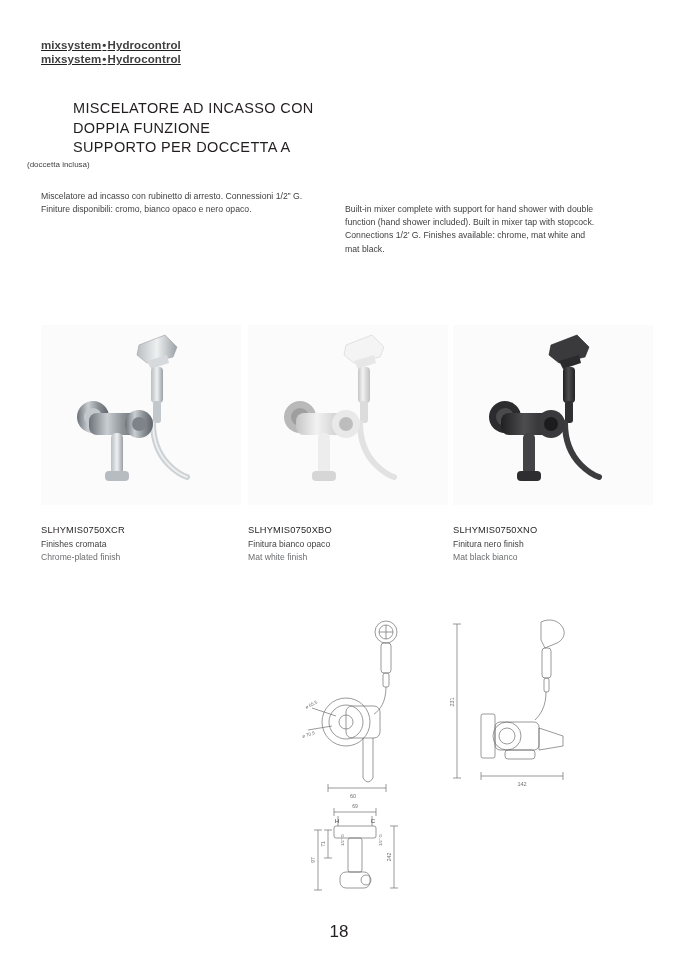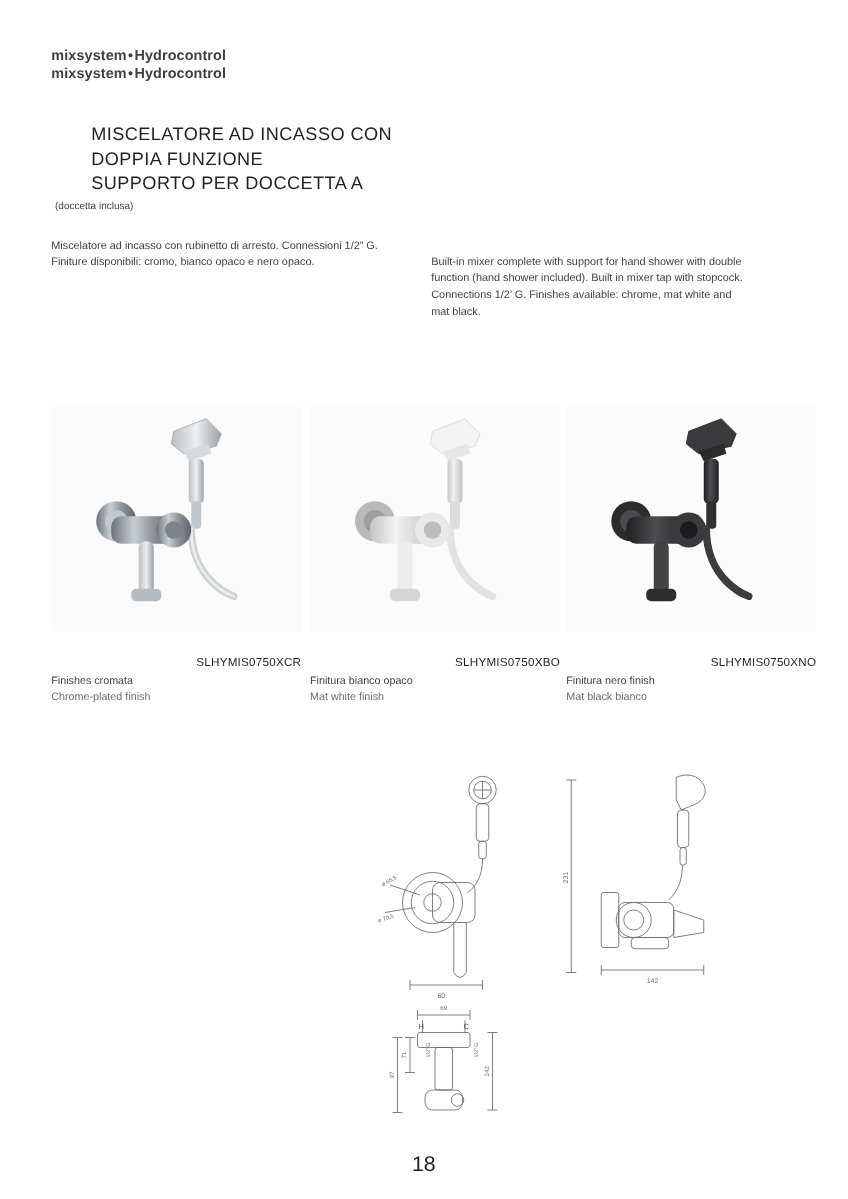--- a/index.html
+++ b/index.html
@@ -21,20 +21,21 @@
     width: 678px;
     height: 959px;
   }
 
   
   .header {
     position: absolute;
     left: 41px;
     top: 38px;
     line-height: 14px;
+    text-decoration: underline;
   }
   .header .line {
     font-size: 11.5px;
     font-weight: bold;
     color: #3f3f41;
     letter-spacing: 0.1px;
     white-space: nowrap;
   }
   .header .bullet {
     font-weight: bold;
@@ -51,21 +52,21 @@
   }
   .title-line {
     font-size: 14.5px;
     letter-spacing: 0.35px;
     color: #231f20;
     line-height: 19.5px;
     white-space: nowrap;
   }
   .subtitle {
     position: absolute;
-    left: 44px;
+    left: 27px;
     top: 160px;
     font-size: 8px;
     color: #3f3f41;
   }
 
   
   .desc {
     position: absolute;
     font-size: 8.7px;
     line-height: 13.2px;
@@ -122,21 +123,20 @@
     width: 200px;
   }
   .caption.c0 { left: 0px; }
   .caption.c1 { left: 207px; }
   .caption.c2 { left: 412px; }
   .caption .code {
     font-size: 9.3px;
     color: #231f20;
     letter-spacing: 0.2px;
     margin-bottom: 3px;
-    text-align: right;
   }
   .caption .f-it {
     font-size: 8.6px;
     color: #3f3f41;
     line-height: 12.5px;
   }
   .caption .f-en {
     font-size: 8.6px;
     color: #6d6e70;
     line-height: 12.5px;

